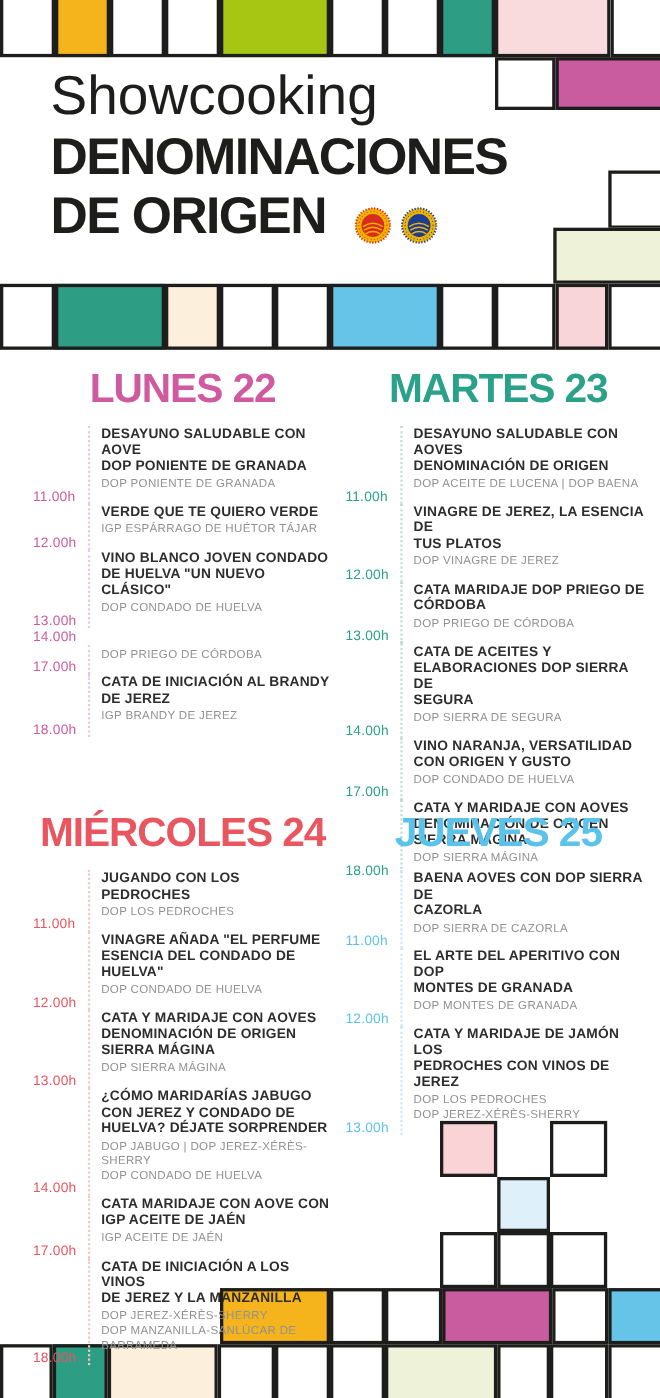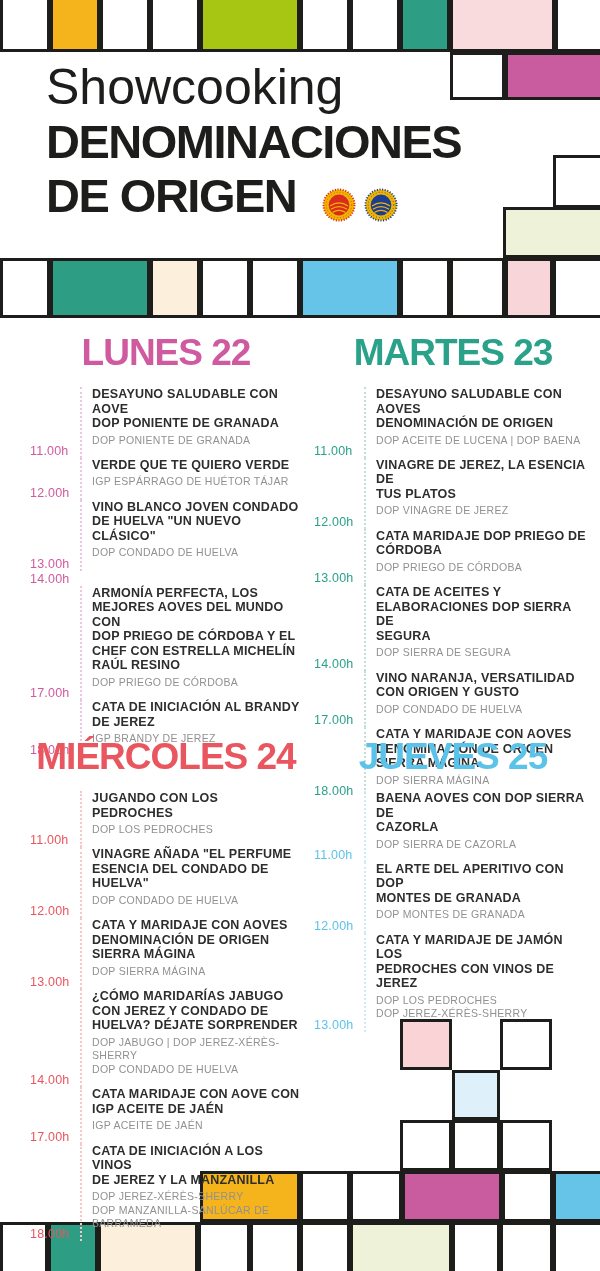--- a/index.html
+++ b/index.html
@@ -152,25 +152,20 @@
     </div>
   </div>
 
   <div class="event">
     <span class="event-time" style="color: rgb(207, 90, 159);">14.00h</span>
   </div>
 
   <div class="event">
     <span class="event-time" style="color: rgb(207, 90, 159);">17.00h</span>
     <div class="event-body" style="border-left-color: rgb(236, 198, 222);">
-      <div class="event-title">ARMONÍA PERFECTA, LOS
-MEJORES AOVES DEL MUNDO CON
-DOP PRIEGO DE CÓRDOBA Y EL
-CHEF CON ESTRELLA MICHELÍN
-RAÚL RESINO</div>
       <div class="event-subs">
                 <div class="event-sub">DOP PRIEGO DE CÓRDOBA</div>
               </div>
     </div>
   </div>
 
   <div class="event">
     <span class="event-time" style="color: rgb(207, 90, 159);">18.00h</span>
     <div class="event-body" style="border-left-color: rgb(236, 198, 222);">
       <div class="event-title">CATA DE INICIACIÓN AL BRANDY

